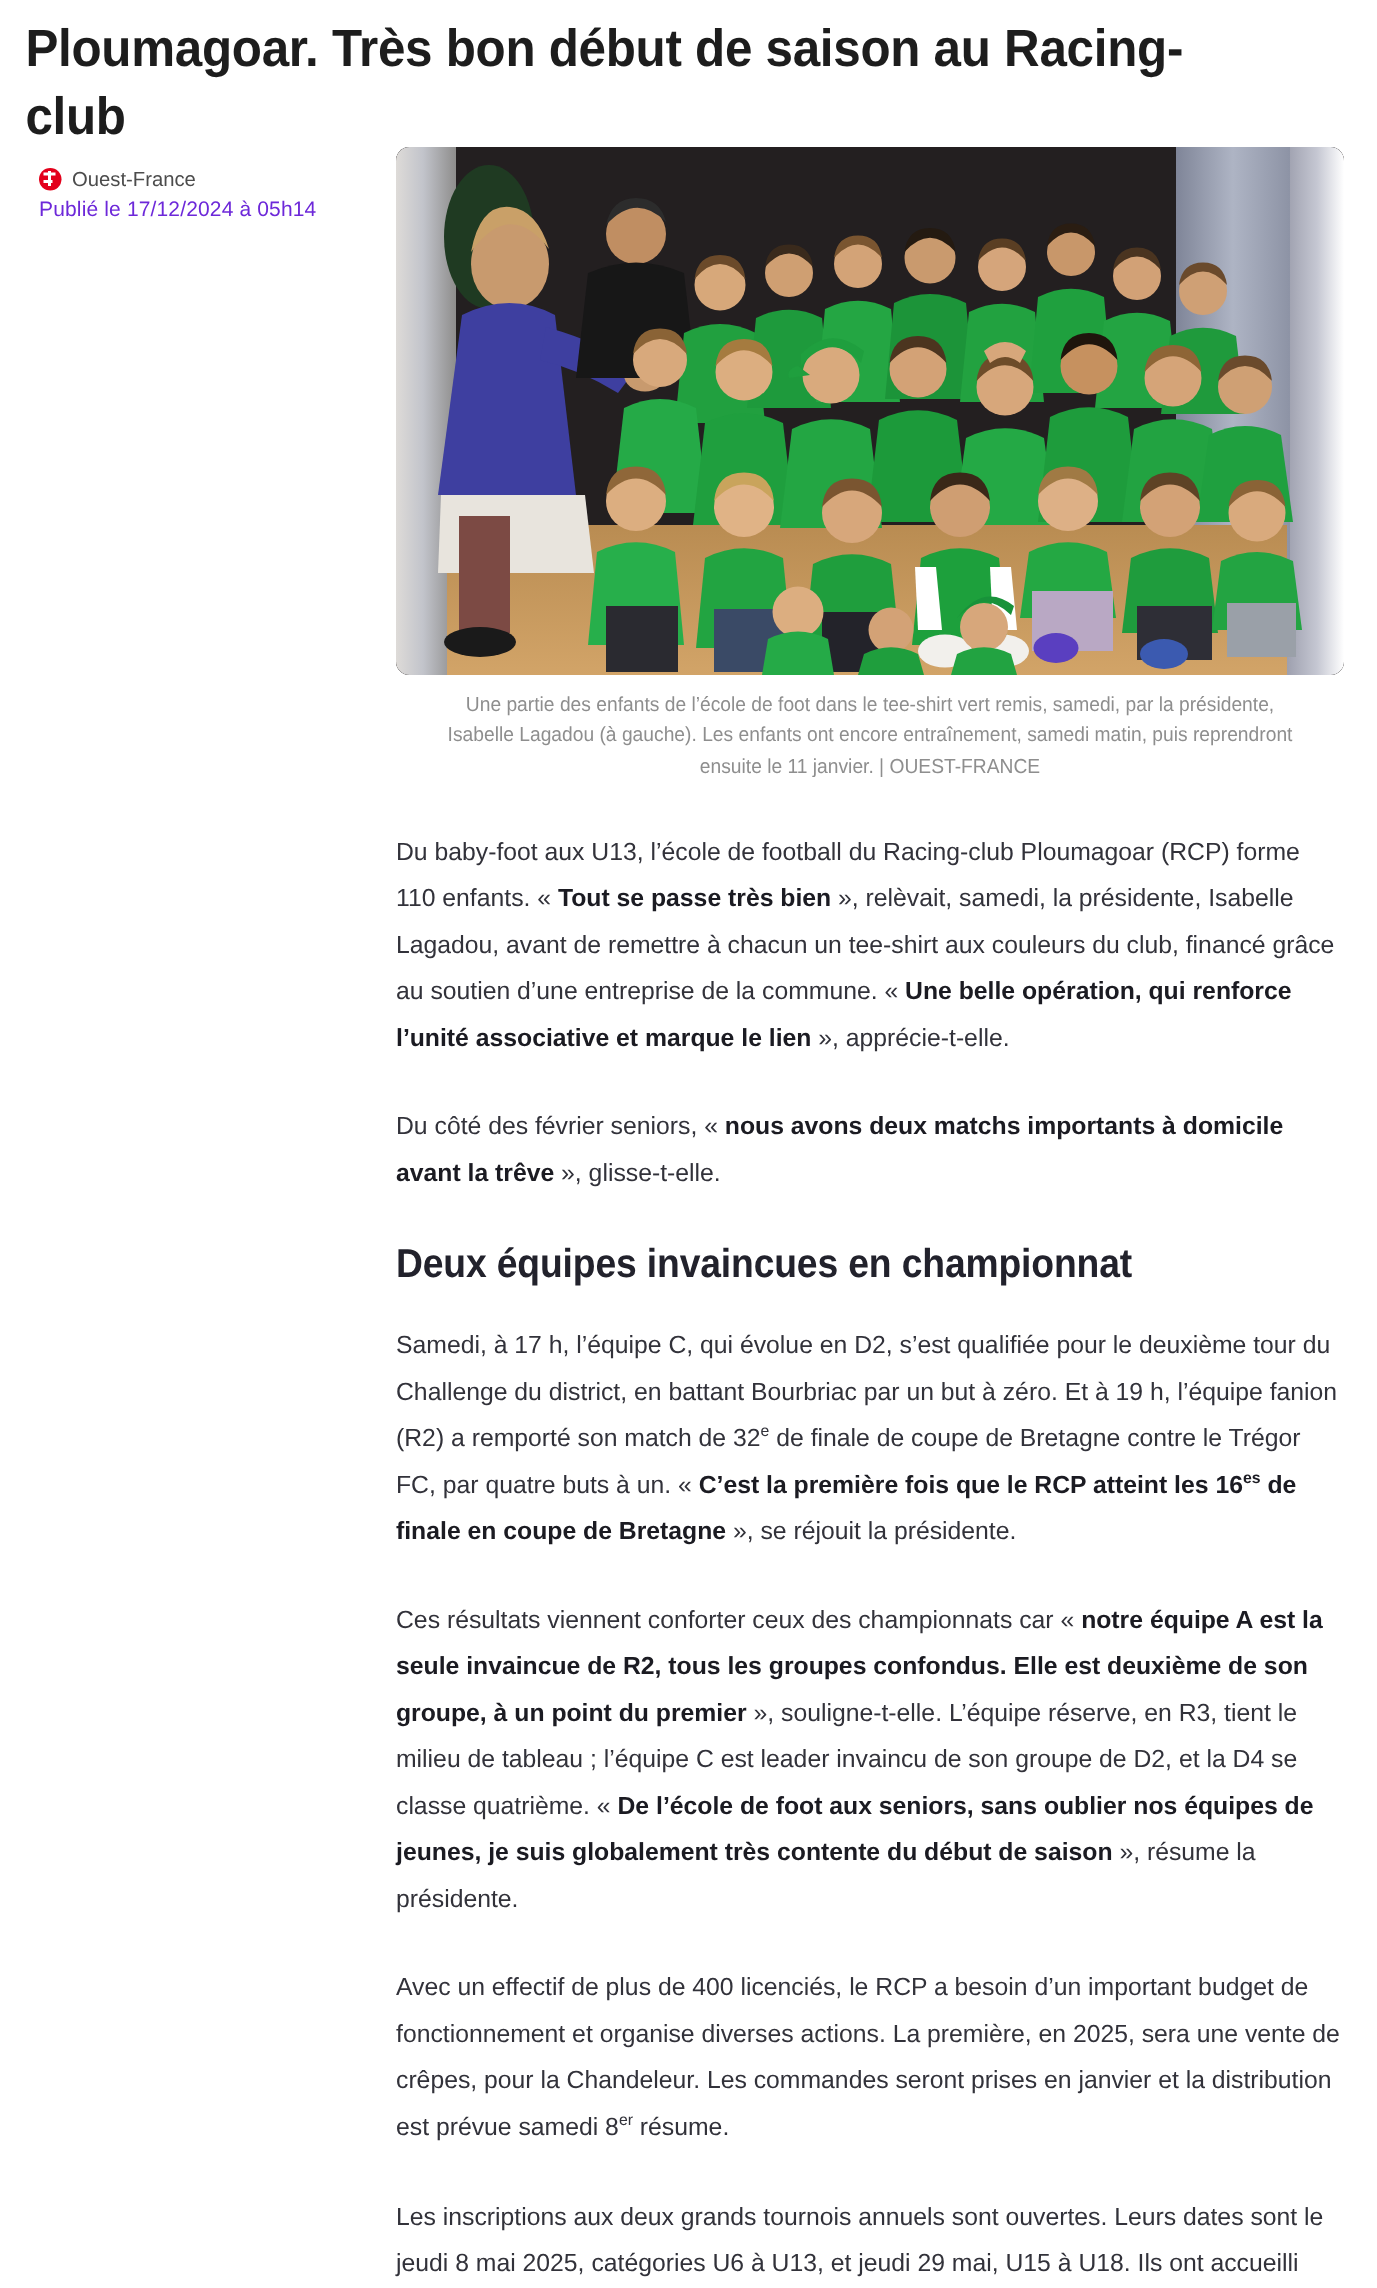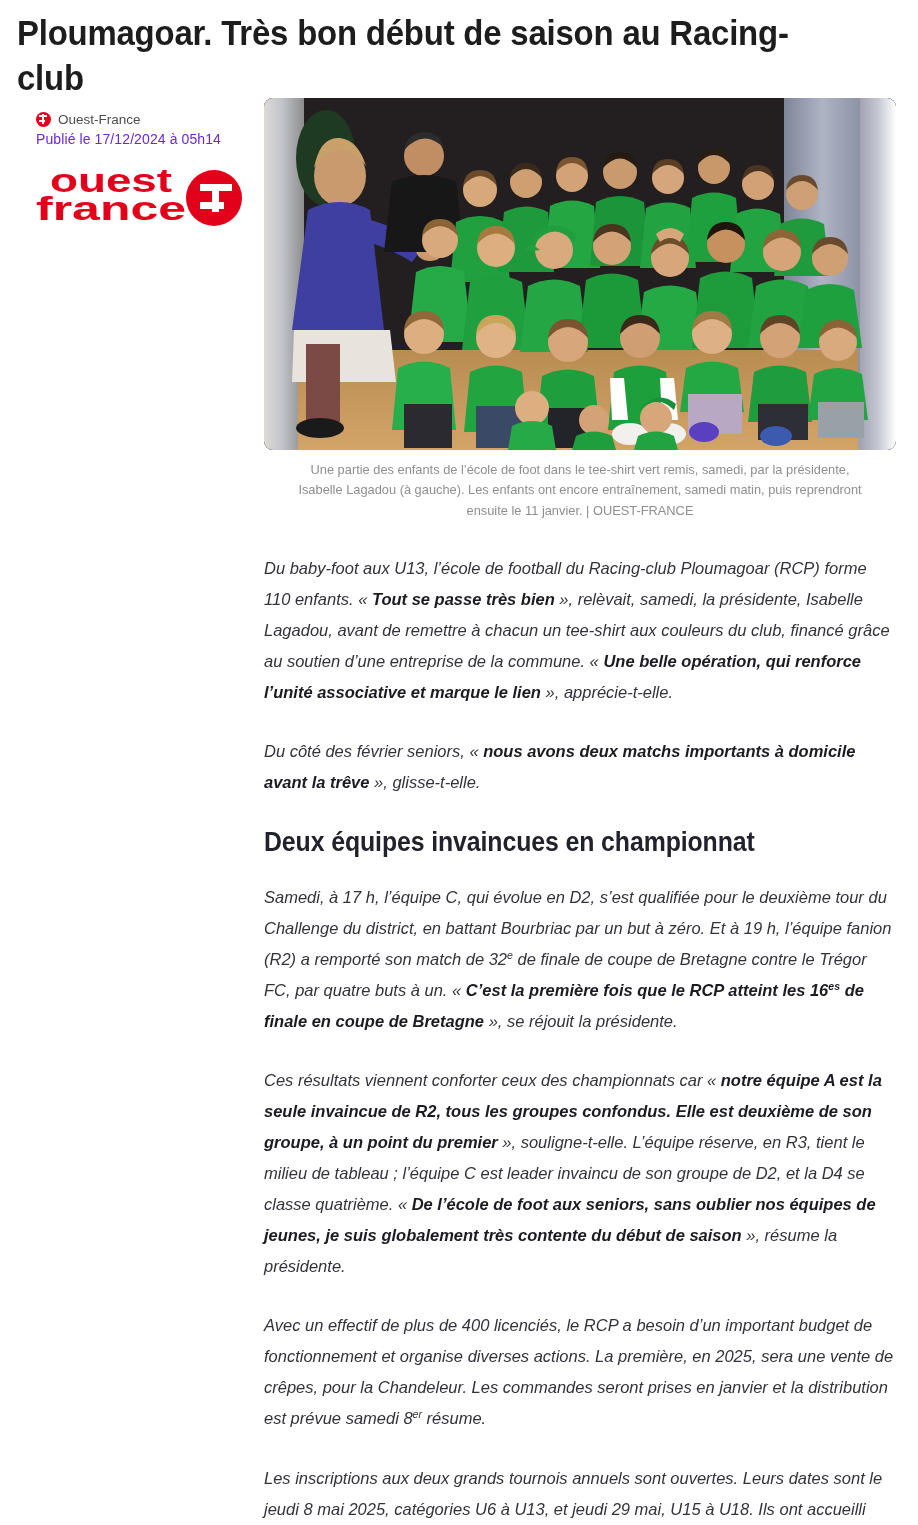--- a/index.html
+++ b/index.html
@@ -33,21 +33,21 @@
     font-weight: bold;
     letter-spacing: -0.2px;
     color: #1d1d1d;
     transform: scaleX(0.94);
     transform-origin: left top;
   }
 
   
   .byline-col {
     position: absolute;
-    left: 36px;
+    left: 26px;
     top: 110px;
     width: 230px;
   }
   .byline-row {
     display: flex;
     align-items: center;
     gap: 7px;
     height: 18px;
   }
   .of-badge {
@@ -149,21 +149,20 @@
   }
 
   
   .body-copy { margin-top: 32px; }
 
   .body-copy p {
     margin: 0 0 28px 0;
     font-size: 16.5px;
     line-height: 1.88;
     color: #32323a;
-    font-style: italic;
   }
   .body-copy p:last-child { margin-bottom: 0; }
 
   .body-copy b,
   .body-copy strong {
     font-weight: bold;
     color: #1b1b22;
   }
 
   sup {
@@ -193,34 +192,20 @@
 
   <div class="byline-col">
     <div class="byline-row">
       <span class="of-badge">
           <span class="stem"></span>
         </span>
       <span class="byline-name">Ouest-France</span>
     </div>
     <div class="pubdate">Publié le 17/12/2024 à 05h14</div>
 
-    <div class="of-logo">
-      <svg viewBox="0 0 216 62" xmlns="http://www.w3.org/2000/svg" aria-hidden="true">
-        <g fill="#e3001b" font-family="Liberation Sans, sans-serif" font-weight="bold" font-size="34">
-          <text x="14" y="28" textLength="122" lengthAdjust="spacingAndGlyphs">ouest</text>
-          <text x="0" y="56" textLength="150" lengthAdjust="spacingAndGlyphs">france</text>
-        </g>
-        <g>
-          <circle cx="178" cy="34" r="28" fill="#e3001b"></circle>
-          <rect x="164" y="20" width="32" height="7" fill="#ffffff"></rect>
-          <rect x="164" y="38" width="24" height="7" fill="#ffffff"></rect>
-          <rect x="176" y="20" width="7" height="28" fill="#ffffff"></rect>
-        </g>
-      </svg>
-    </div>
   </div>
 
   <div class="article-col">
 
     <div class="photo-wrap">
       <div class="photo-blurbg"></div>
       <div class="photo">
         <svg viewBox="0 0 632 352" preserveAspectRatio="none" xmlns="http://www.w3.org/2000/svg">
           <defs>
             <linearGradient id="lEdge" x1="0" y1="0" x2="1" y2="0">

